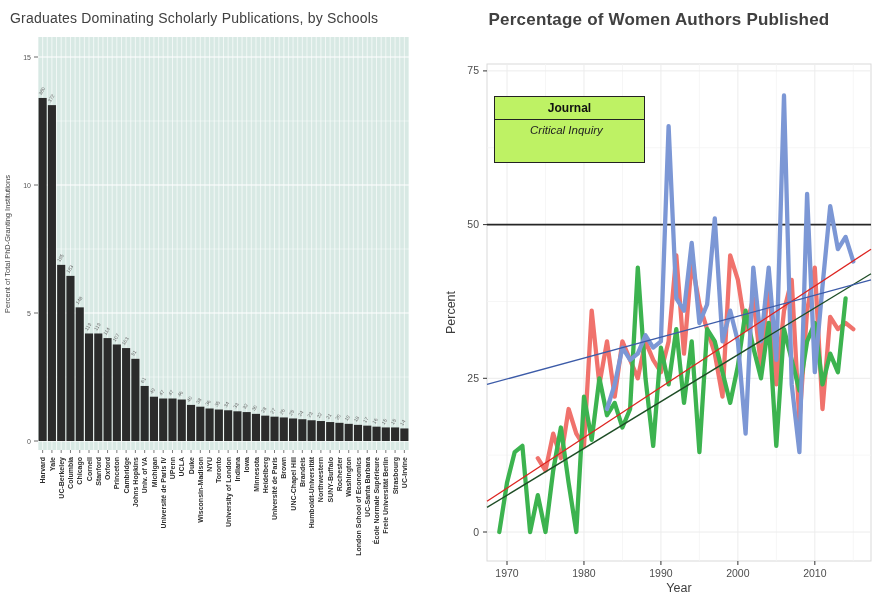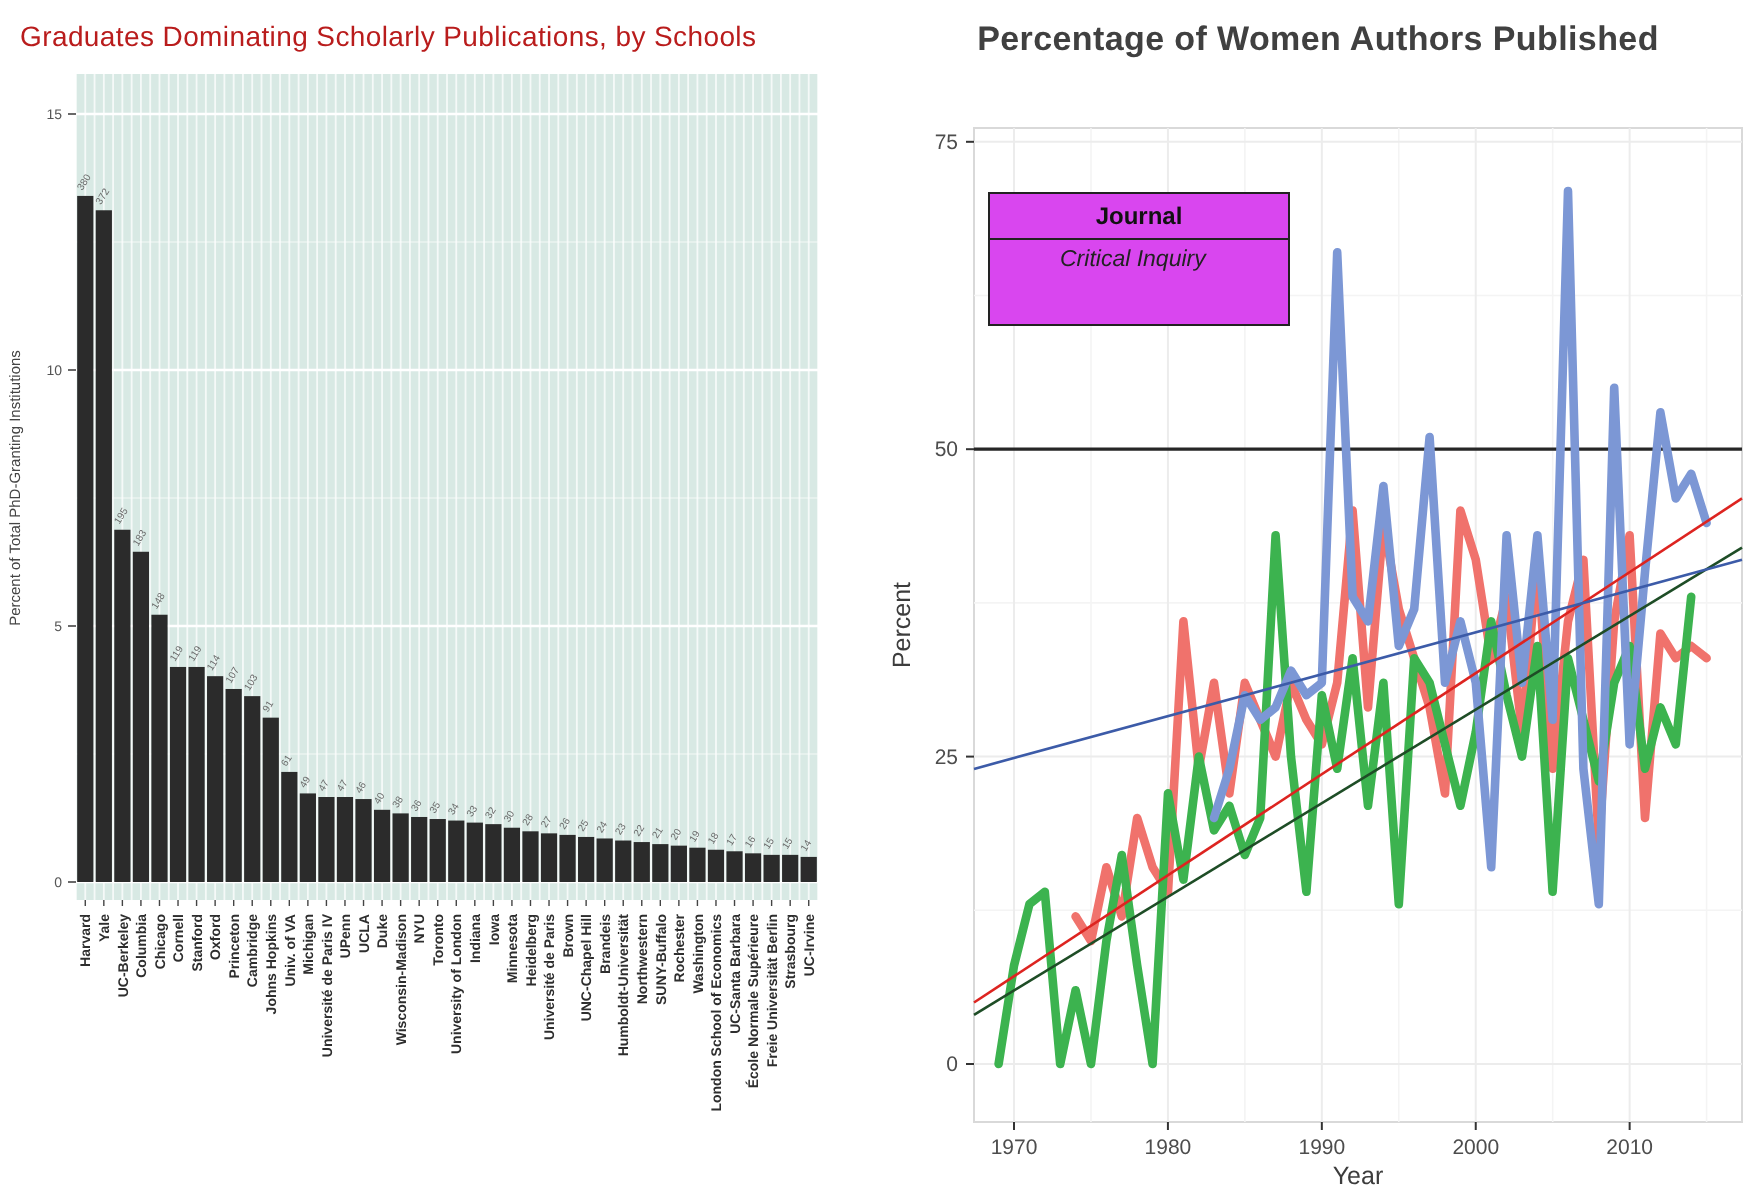--- a/index.html
+++ b/index.html
@@ -2,25 +2,25 @@
 <html><head>
 <meta charset="utf-8">
 <style>
   html,body{margin:0;padding:0;background:#ffffff;}
   .stage{position:relative;width:878px;height:600px;background:#fff;overflow:hidden;
          font-family:"Liberation Sans", sans-serif;}
   .panel{position:absolute;top:0;height:600px;}
   .panel.left{left:0;width:440px;}
   .panel.right{left:440px;width:438px;}
   .bar-title{position:absolute;top:10px;left:10px;width:424px;font-size:14px;font-weight:500;
-             color:#b91c1c;letter-spacing:.2px;}
+             color:#404040;letter-spacing:.2px;}
   .line-title{position:absolute;top:8px;left:0;width:438px;text-align:center;font-size:17px;
               font-weight:600;color:#404040;line-height:1.42;letter-spacing:.2px;}
   svg.chart{position:absolute;top:0;left:0;}
-  .legend{position:absolute;left:54px;top:96px;width:151px;background:#d946ef;
+  .legend{position:absolute;left:54px;top:96px;width:151px;background:#bef264;
           border:1.4px solid #222;box-sizing:border-box;z-index:5;}
   .legend-title{height:22px;line-height:22px;text-align:center;font-weight:700;font-size:12px;
                 color:#111;border-bottom:1.4px solid #222;}
   .legend-row{display:flex;height:21px;align-items:flex-end;}
   .legend-swatch{width:24px;flex:0 0 24px;}
   .legend-label{font-style:italic;font-size:11.5px;color:#222;line-height:21px;padding-left:11px;
                 white-space:nowrap;}
 </style>
 </head>
 <body>

